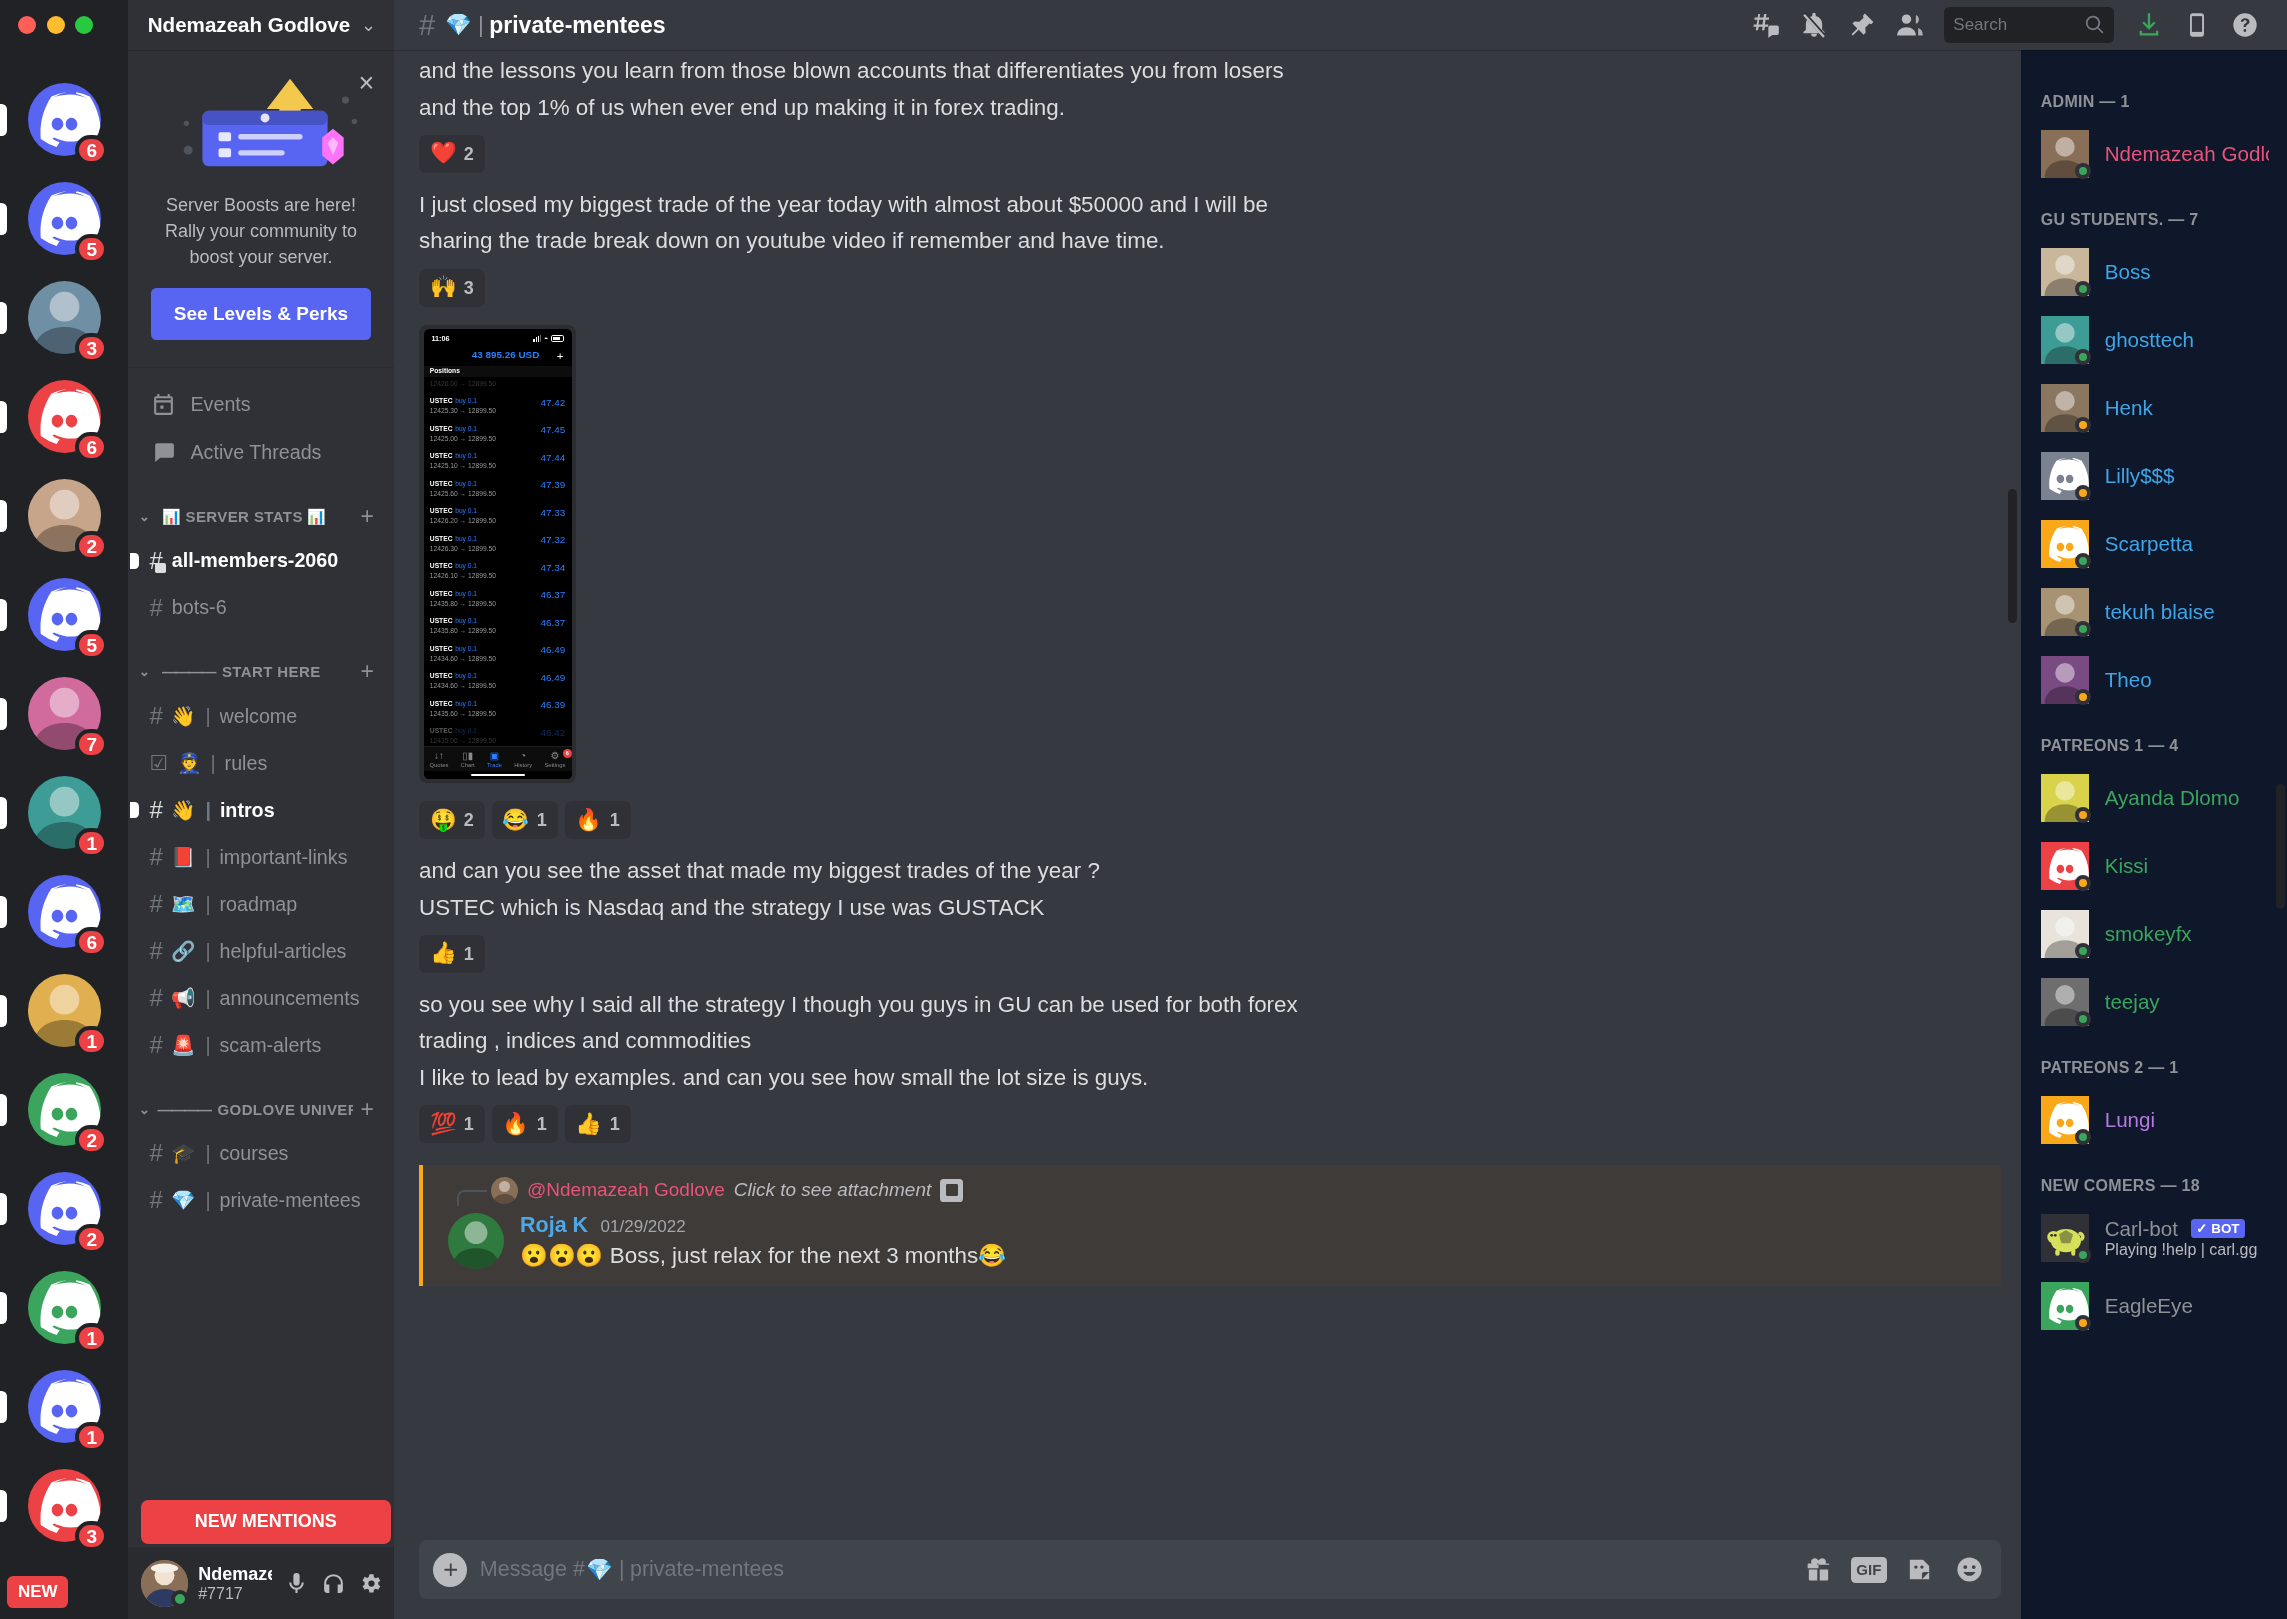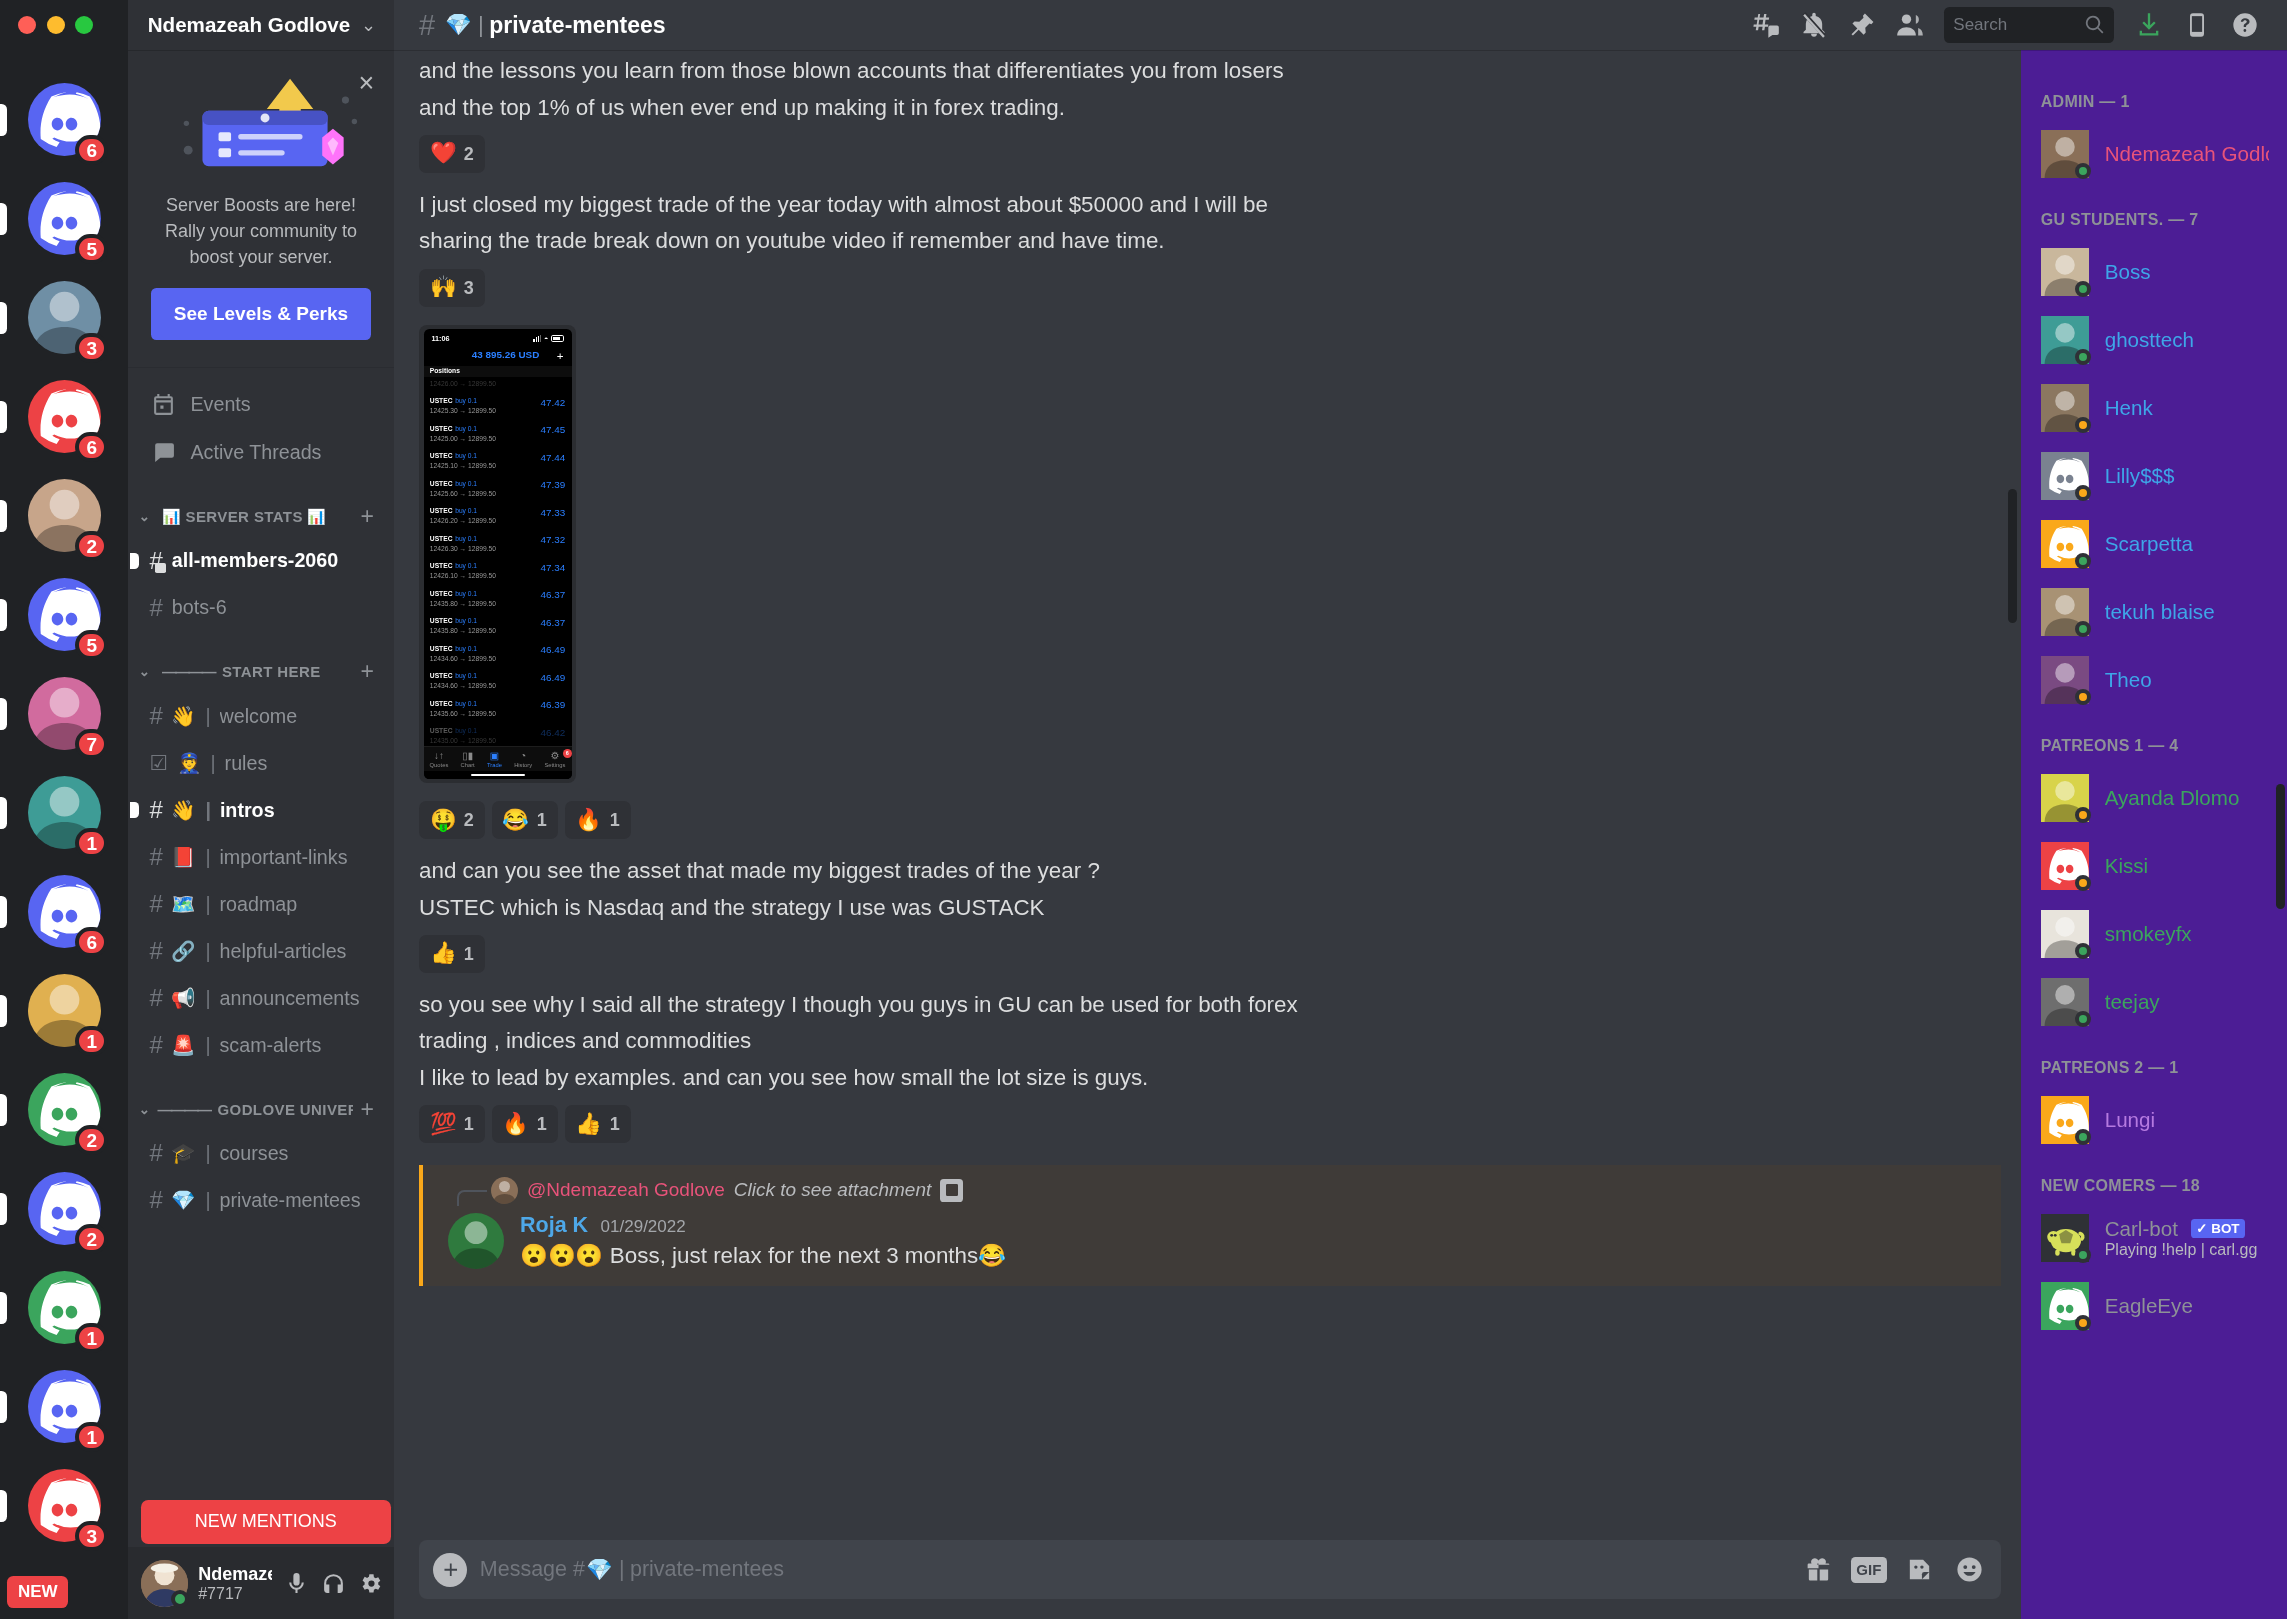--- a/index.html
+++ b/index.html
@@ -94,21 +94,21 @@
   .ch.unread .hash { color: #dcddde; }
   .ch .udot {
     position: absolute; left: -10.7px; width: 9px; height: 16px;
     background: #fff; border-radius: 0 4.5px 4.5px 0;
   }
   .ch .nm { white-space: nowrap; overflow: hidden; }
 
   .mentions-pill {
     position: absolute; left: 12.5px; right: 3px; bottom: 75px;
     background: #ed4245; color: #fff; text-align: center; font-size: 18px;
-    font-weight: 400; padding: 11.6px 0; border-radius: 7.2px; cursor: pointer; z-index: 4;
+    font-weight: 700; padding: 11.6px 0; border-radius: 7.2px; cursor: pointer; z-index: 4;
   }
 
   .userbar {
     height: 72px; background: #292b2f; display: flex; align-items: center;
     padding: 0 10.7px 0 12.5px; gap: 10.7px; flex: 0 0 72px;
   }
   .ub-av { width: 47px; height: 47px; border-radius: 50%; position: relative; overflow: visible; flex: 0 0 47px; }
   .ub-av .pic { width: 47px; height: 47px; border-radius: 50%; overflow: hidden; }
   .ub-name { flex: 1 1 auto; overflow: hidden; }
   .ub-name b { display: block; color: #fff; font-size: 18px; font-weight: 700; white-space: nowrap; }
@@ -229,21 +229,21 @@
     width: 34px; height: 34px; border-radius: 50%; background: #b9bbbe;
     display: flex; align-items: center; justify-content: center; flex: 0 0 34px; cursor: pointer;
   }
   .comp-plus svg { width: 21.5px; height: 21.5px; fill: #40444b; }
   .comp-ph { flex: 1 1 auto; color: #72767d; font-size: 21.5px; display: flex; align-items: center; gap: 1.8px; white-space: nowrap; overflow: hidden; }
   .comp-ico { width: 38px; height: 38px; display: flex; align-items: center; justify-content: center; cursor: pointer; }
   .comp-ico svg { width: 29px; height: 29px; fill: #b9bbbe; }
   .gifbtn { color: #b9bbbe; font-size: 15px; font-weight: 800; border: 0; background: #b9bbbe; color: #40444b; border-radius: 4.5px; padding: 4.5px 5.4px; cursor: pointer; font-family: inherit; }
 
   
-  .members { width: 266px; flex: 0 0 266px; background: #4c1d95; overflow: hidden; padding: 19.7px 0 0 0; position: relative; }
+  .members { width: 266px; flex: 0 0 266px; background: #0f172a; overflow: hidden; padding: 19.7px 0 0 0; position: relative; }
   .m-cat { color: #8e9297; font-size: 16px; font-weight: 700; letter-spacing: 0.3px; padding: 23px 18px 9px 19.7px; }
   .m-row { height: 68px; display: flex; align-items: center; gap: 16px; padding: 0 18px 0 19.7px; cursor: pointer; }
   .m-av { width: 48px; height: 48px; border-radius: 50%; position: relative; flex: 0 0 48px; }
   .m-av .pic { width: 48px; height: 48px; border-radius: 50%; overflow: hidden; }
   .m-st {
     position: absolute; right: -2.7px; bottom: -1.8px; width: 16px; height: 16px;
     border-radius: 50%; border: 4.5px solid #2f3136;
   }
   .st-on { background: #3ba55d; }
   .st-idle { background: #faa81a; }

